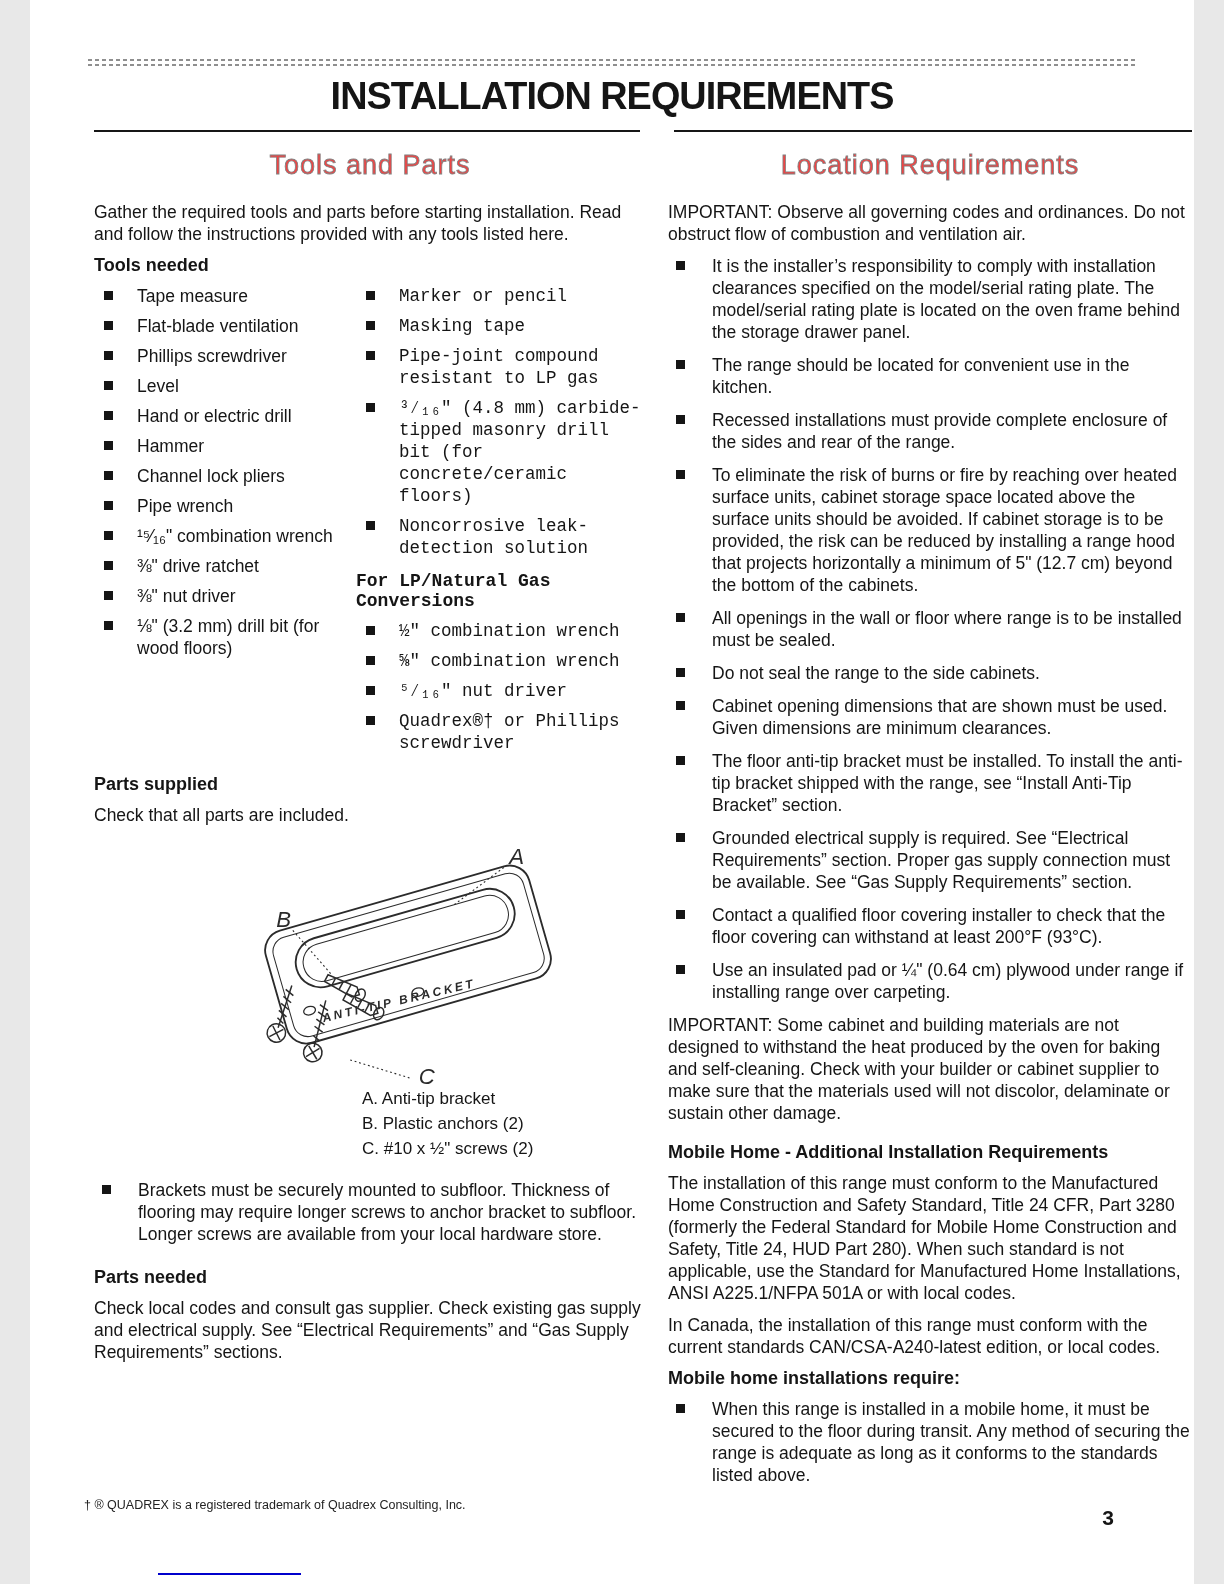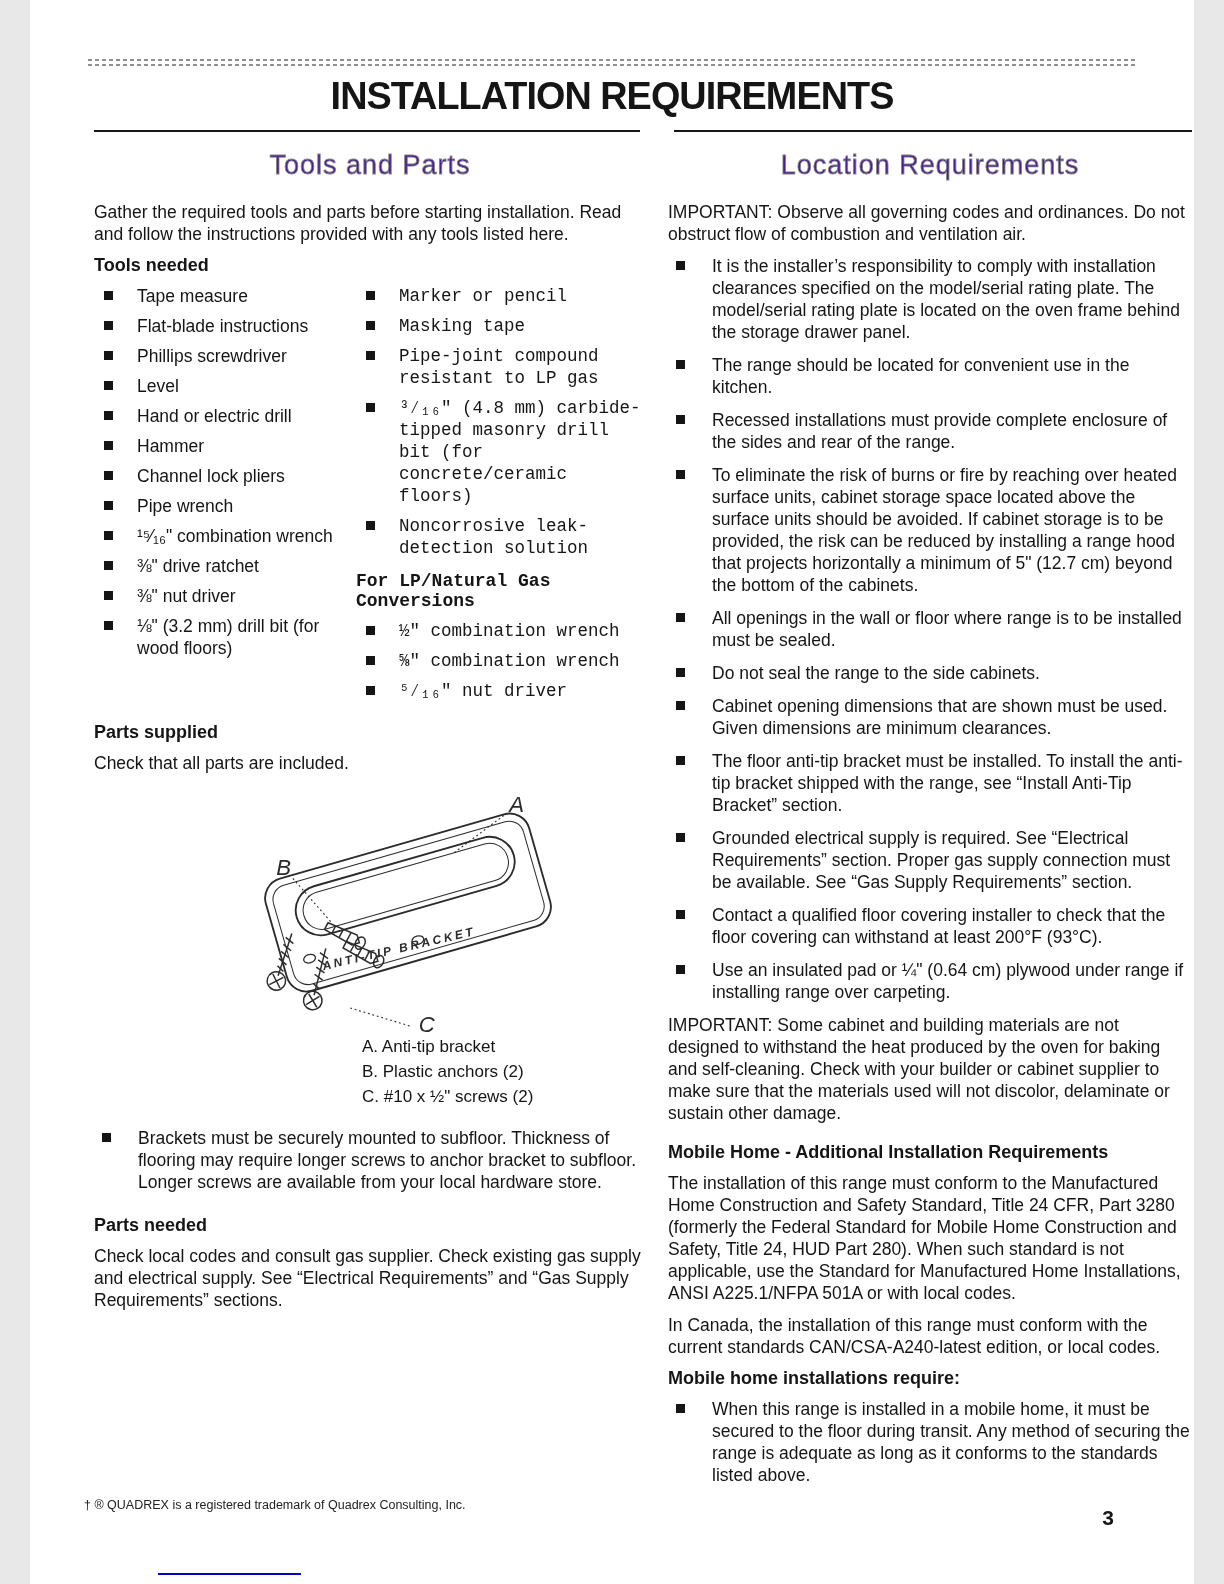--- a/index.html
+++ b/index.html
@@ -17,21 +17,21 @@
   
   .rules{position:absolute;top:130px;left:64px;width:1098px;display:flex;justify-content:space-between;}
   .rule{height:2px;background:#161616;}
   .rule.l{width:546px;} .rule.r{width:518px;}
   
   .columns{position:absolute;top:146px;left:64px;display:flex;gap:22px;}
   .col{width:552px;}
   .col.right{width:524px;}
   
   .ghost{margin:4px 0 20px;text-align:center;font-size:27px;font-weight:400;
-    color:#4c1d95;-webkit-text-stroke:0.8px #828282;letter-spacing:1px;}
+    color:#ef4444;-webkit-text-stroke:0.8px #828282;letter-spacing:1px;}
   
   .body{font-size:17.5px;line-height:22px;margin:0 0 10px;}
   .lbl{font-weight:400;margin-right:5px;}
   h3.sub{font-size:18px;font-weight:700;margin:12px 0 9px;}
   h3.sub.tight{margin:4px 0 9px;}
   
   .bullet{display:flex;align-items:flex-start;margin-bottom:8px;}
   .bullet .sq{flex:0 0 auto;width:9px;height:9px;background:#151515;margin-top:6px;}
   .bullet .bt{font-size:17.5px;line-height:22px;}
   .tools .bullet .sq{margin-left:10px;margin-right:24px;}
@@ -78,21 +78,21 @@
       <h3 class="sub tight">Tools needed</h3>
 
       <div class="tools">
         <div class="tcol">
           <div class="bullet">
               <span class="sq"></span>
               <span class="bt">Tape measure</span>
             </div>
           <div class="bullet">
               <span class="sq"></span>
-              <span class="bt">Flat-blade instructions</span>
+              <span class="bt">Flat-blade ventilation</span>
             </div>
           <div class="bullet">
               <span class="sq"></span>
               <span class="bt">Phillips screwdriver</span>
             </div>
           <div class="bullet">
               <span class="sq"></span>
               <span class="bt">Level</span>
             </div>
           <div class="bullet">
@@ -156,20 +156,24 @@
               <span class="sq"></span>
               <span class="bt">½" combination wrench</span>
             </div>
           <div class="bullet">
               <span class="sq"></span>
               <span class="bt">⅝" combination wrench</span>
             </div>
           <div class="bullet">
               <span class="sq"></span>
               <span class="bt">⁵⁄₁₆" nut driver</span>
+            </div>
+          <div class="bullet">
+              <span class="sq"></span>
+              <span class="bt">Quadrex®† or Phillips screwdriver</span>
             </div>
         </div>
       </div>
 
       <h3 class="sub" style="">Parts supplied</h3>
       <p class="body">Check that all parts are included.</p>
 
       <div class="figure">
         <svg width="400" height="248" viewBox="0 0 430 268">
           <g fill="none" stroke="#2b2b2b" stroke-width="2">

